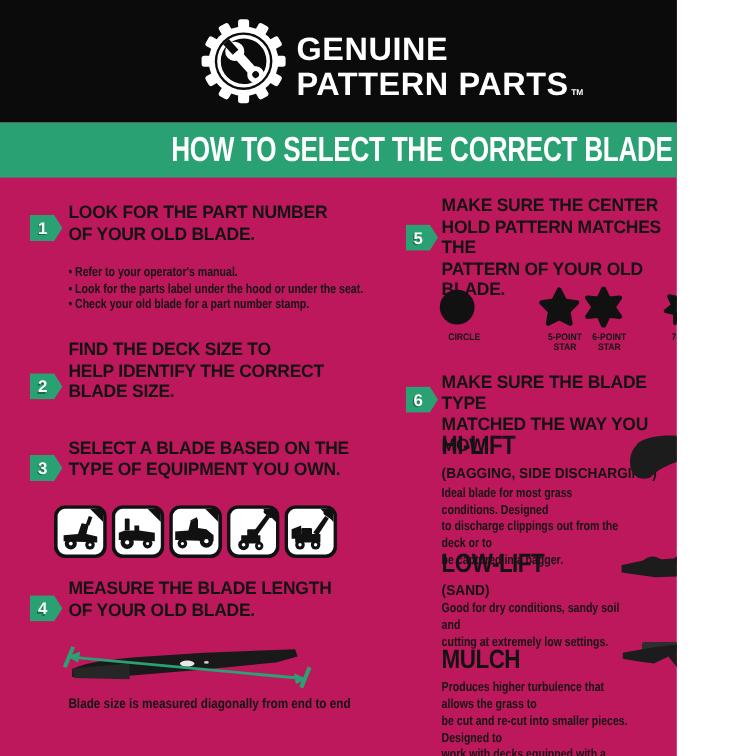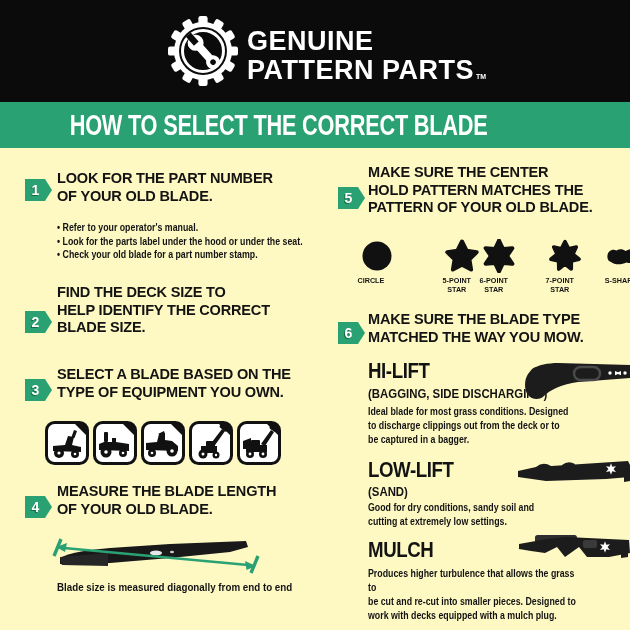--- a/index.html
+++ b/index.html
@@ -1,26 +1,26 @@
 <!DOCTYPE html>
 <html><head>
 <meta charset="utf-8">
 <style>
   html,body{margin:0;padding:0;background:#fff;}
-  .page{position:relative;width:630px;height:630px;overflow:hidden;background:#fef9c3;
+  .page{position:relative;width:564px;height:630px;overflow:hidden;background:#be185d;
         font-family:"Liberation Sans","DejaVu Sans",sans-serif;color:#131313;}
   
   .hdr{position:absolute;left:0;top:0;width:630px;height:102px;background:#0b0b0b;}
   .logo{position:absolute;left:167px;top:15px;}
   .brand{position:absolute;left:247px;top:27px;color:#fff;font-weight:700;
          font-size:27px;line-height:29px;letter-spacing:.5px;}
   .tm{font-size:7px;font-weight:700;letter-spacing:0;vertical-align:baseline;margin-left:2px;}
   
   .banner{position:absolute;left:0;top:102px;width:630px;height:46px;background:#2aa173;
-          display:flex;align-items:center;justify-content:flex-start;}
+          display:flex;align-items:center;justify-content:flex-end;}
   .banner span{color:#fff;font-weight:700;font-size:29px;letter-spacing:-.3px;
                transform:scaleX(.75);transform-origin:center;white-space:nowrap;}
   
   .badge{position:absolute;width:27px;height:22px;background:#2aa173;
          clip-path:polygon(0 0,74% 0,100% 50%,74% 100%,0 100%);
          display:flex;align-items:center;justify-content:center;}
   .badge span{color:#fff;font-weight:700;font-size:14px;margin-right:6px;
               text-shadow:-1px 1px 0 rgba(0,0,0,.35);}
   
   .hd{position:absolute;margin:0;font-size:15px;line-height:17.5px;font-weight:700;
@@ -30,21 +30,21 @@
   .bullet::before{content:"• ";}
   .caption{position:absolute;font-size:11.5px;font-weight:700;transform:scaleX(.85);
            transform-origin:left top;white-space:nowrap;}
   .btitle{position:absolute;font-size:22px;font-weight:700;letter-spacing:-.5px;
           transform:scaleX(.85);transform-origin:left top;white-space:nowrap;}
   .bsub{position:absolute;font-size:12px;font-weight:700;transform:scaleX(.95);
         transform-origin:left top;white-space:nowrap;}
   .bbody{position:absolute;font-size:11px;line-height:14px;font-weight:700;
          transform:scaleX(.8);transform-origin:left top;white-space:pre-line;}
   
-  .pat{position:absolute;top:239px;width:46px;display:flex;flex-direction:column;align-items:flex-start;}
+  .pat{position:absolute;top:239px;width:46px;display:flex;flex-direction:column;align-items:flex-end;}
   .plabel{margin-top:4px;font-size:8px;line-height:8.5px;font-weight:700;text-align:center;
           transform:scaleX(.9);white-space:pre-line;}
   
   .equip{position:absolute;left:45px;top:421px;display:flex;gap:4px;}
   .abs{position:absolute;}
 </style>
 </head>
 <body>
 
 <div class="page">

